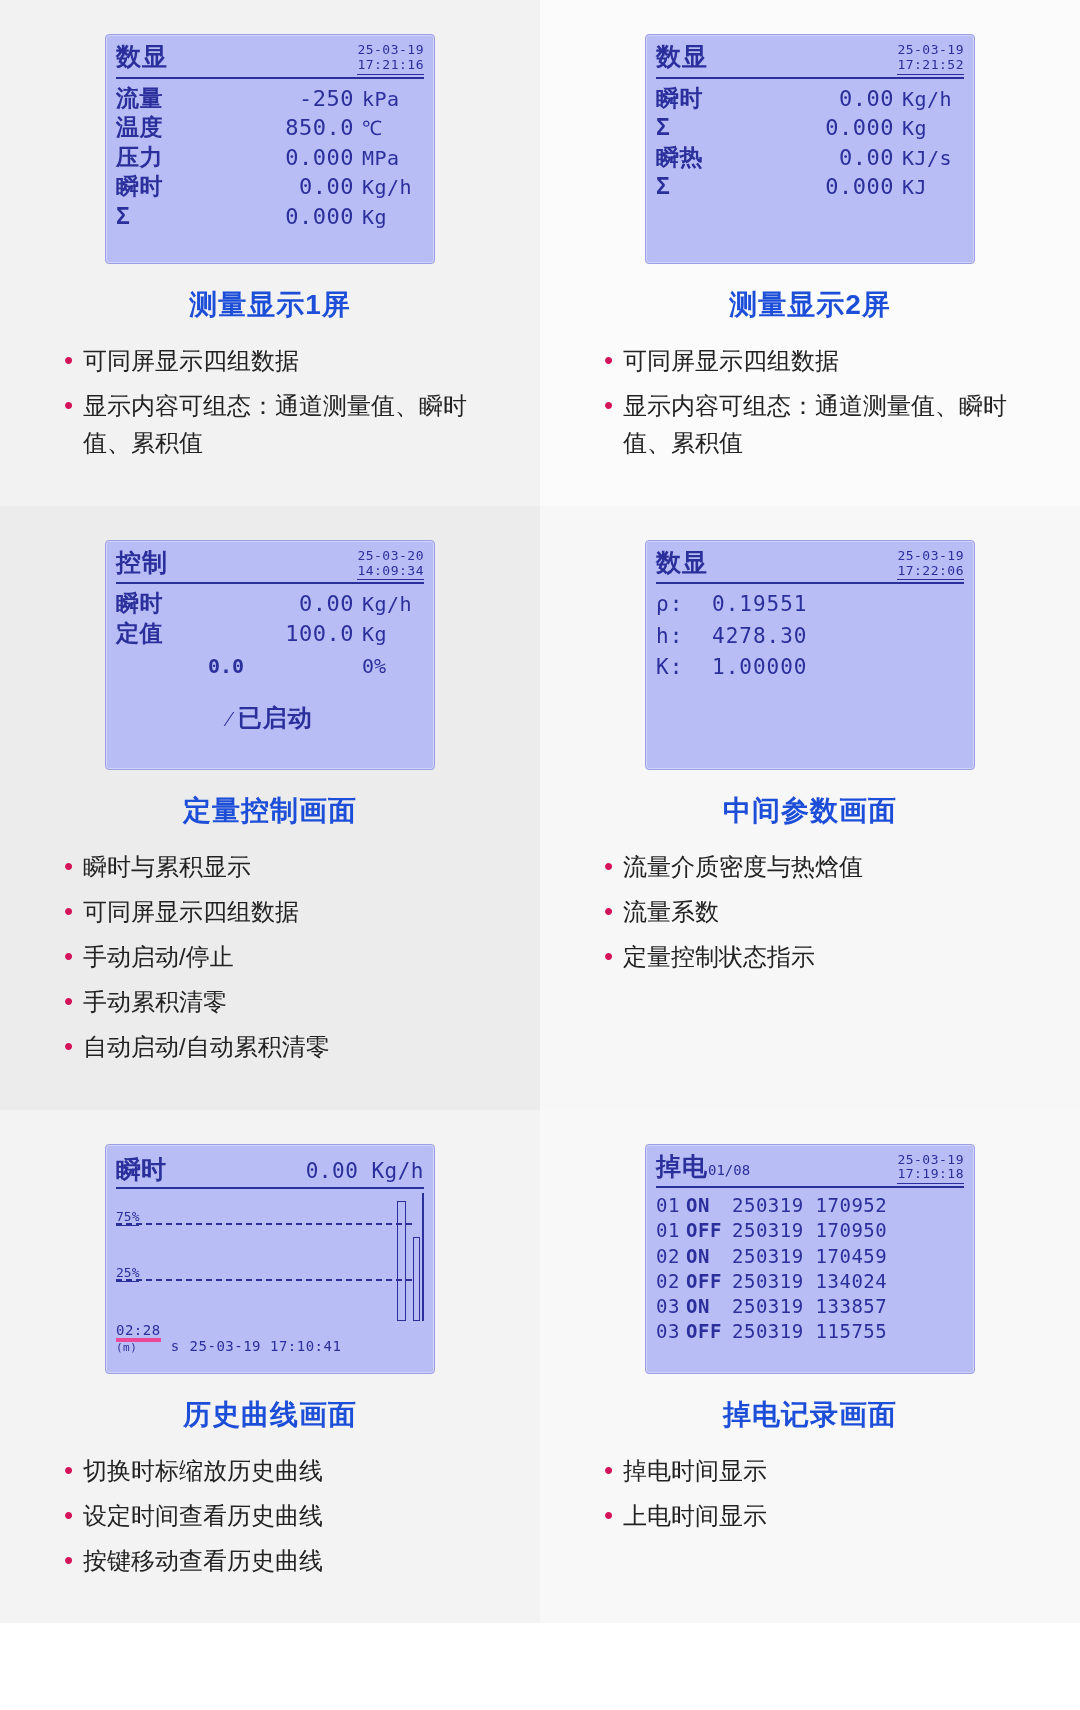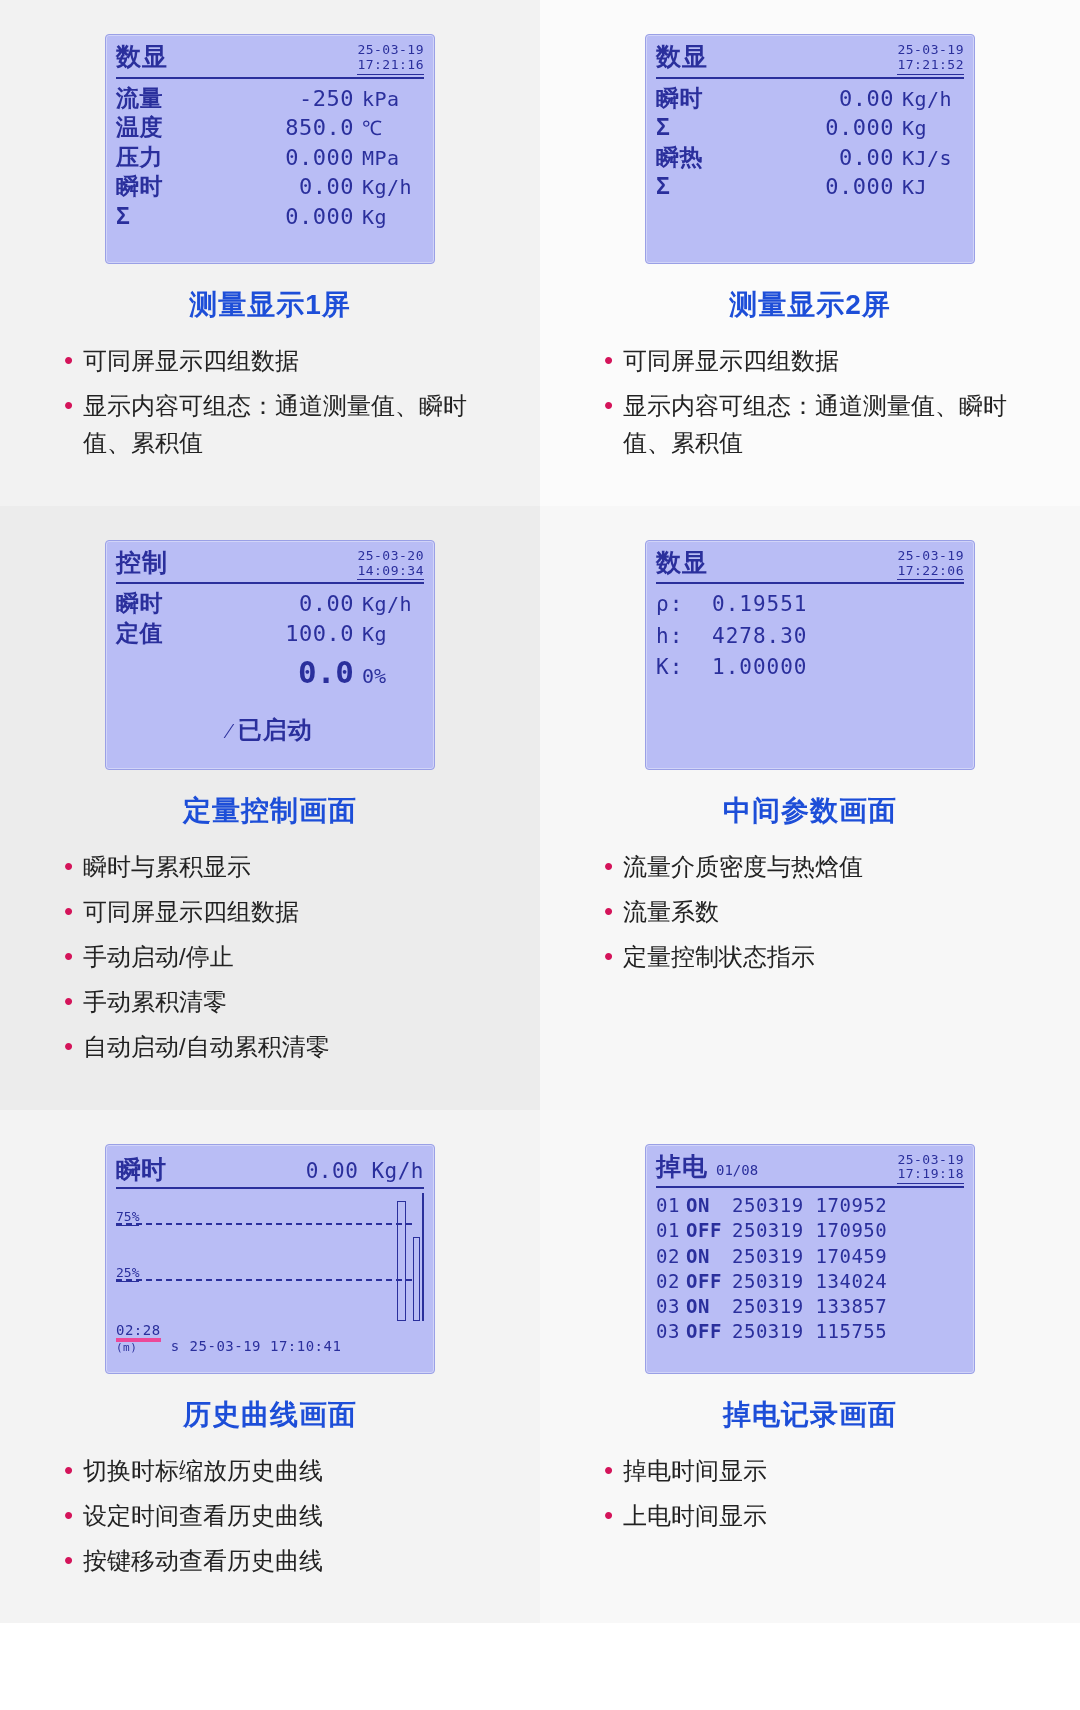--- a/index.html
+++ b/index.html
@@ -51,21 +51,21 @@
     padding-bottom: 2px;
     margin-bottom: 3px;
   }
   .lcd-title {
     font-family: "Liberation Sans", sans-serif;
     font-weight: bold;
     font-size: 25px;
     letter-spacing: 1px;
     line-height: 1.05;
   }
-  .lcd-title-row { display: flex; align-items: baseline; gap: 8px; }
+  .lcd-title-row { display: flex; align-items: baseline; }
   .lcd-sub {
     font-family: "DejaVu Sans Mono", monospace;
     font-size: 14px;
     font-weight: normal;
     letter-spacing: 0;
   }
   .lcd-clock {
     font-size: 13px;
     line-height: 1.15;
     letter-spacing: 0.5px;
@@ -90,23 +90,23 @@
   .lcd-row .unit { text-align: left; font-size: 20px; }
 
   
   .ctrl-big {
     display: grid;
     grid-template-columns: 92px 1fr 62px;
     align-items: baseline;
     margin-top: 6px;
   }
   .ctrl-big .val {
-    text-align: right;
+    text-align: left;
     padding-right: 8px;
-    font-size: 31px;
+    font-size: 20px;
     font-weight: bold;
   }
   .ctrl-big .unit { font-size: 20px; }
   .ctrl-status {
     margin-top: 24px;
     text-align: center;
     font-size: 24px;
     font-weight: bold;
     font-family: "Liberation Sans", sans-serif;
     letter-spacing: 1px;

